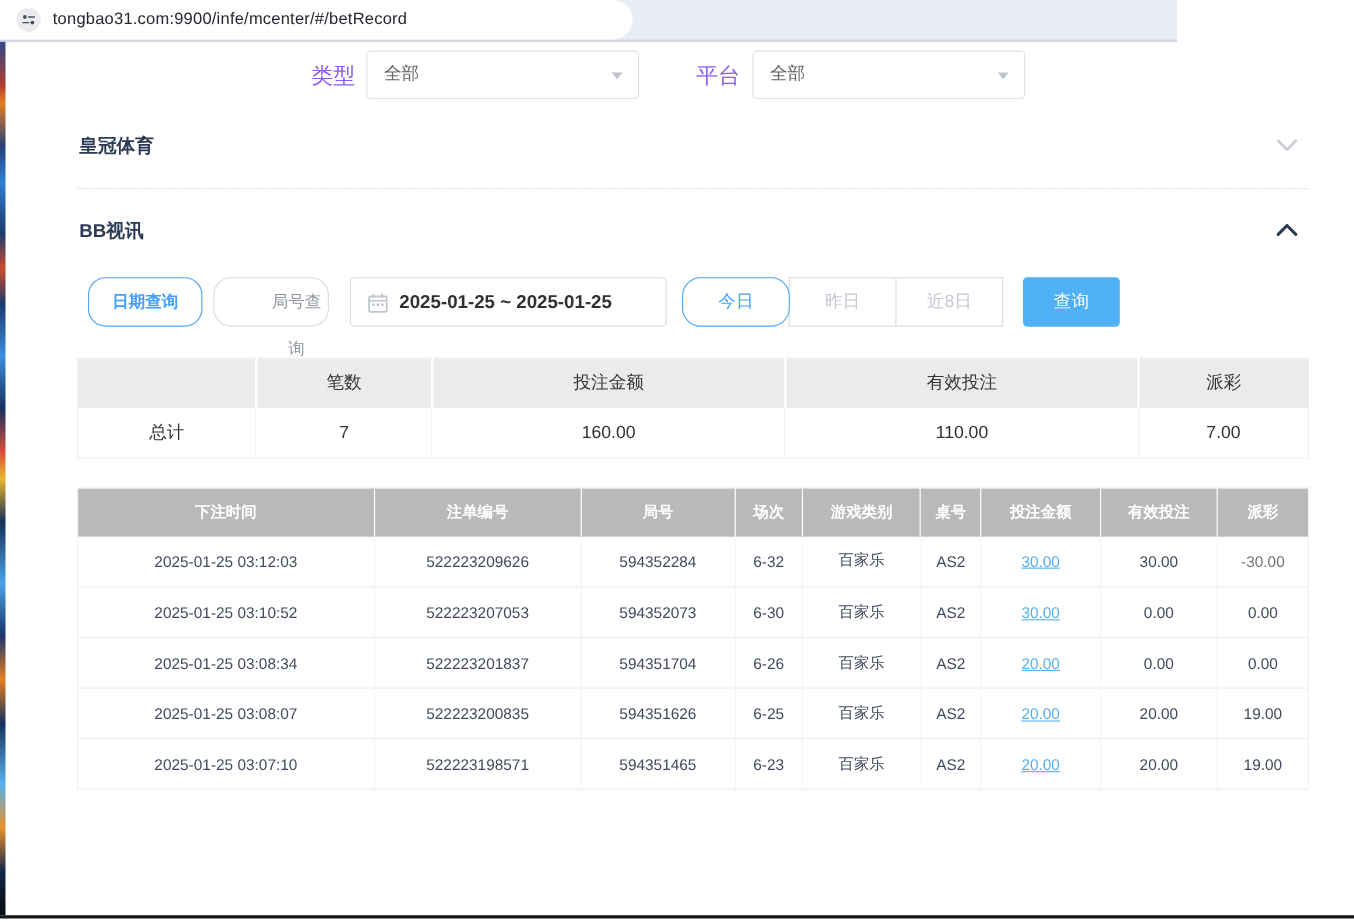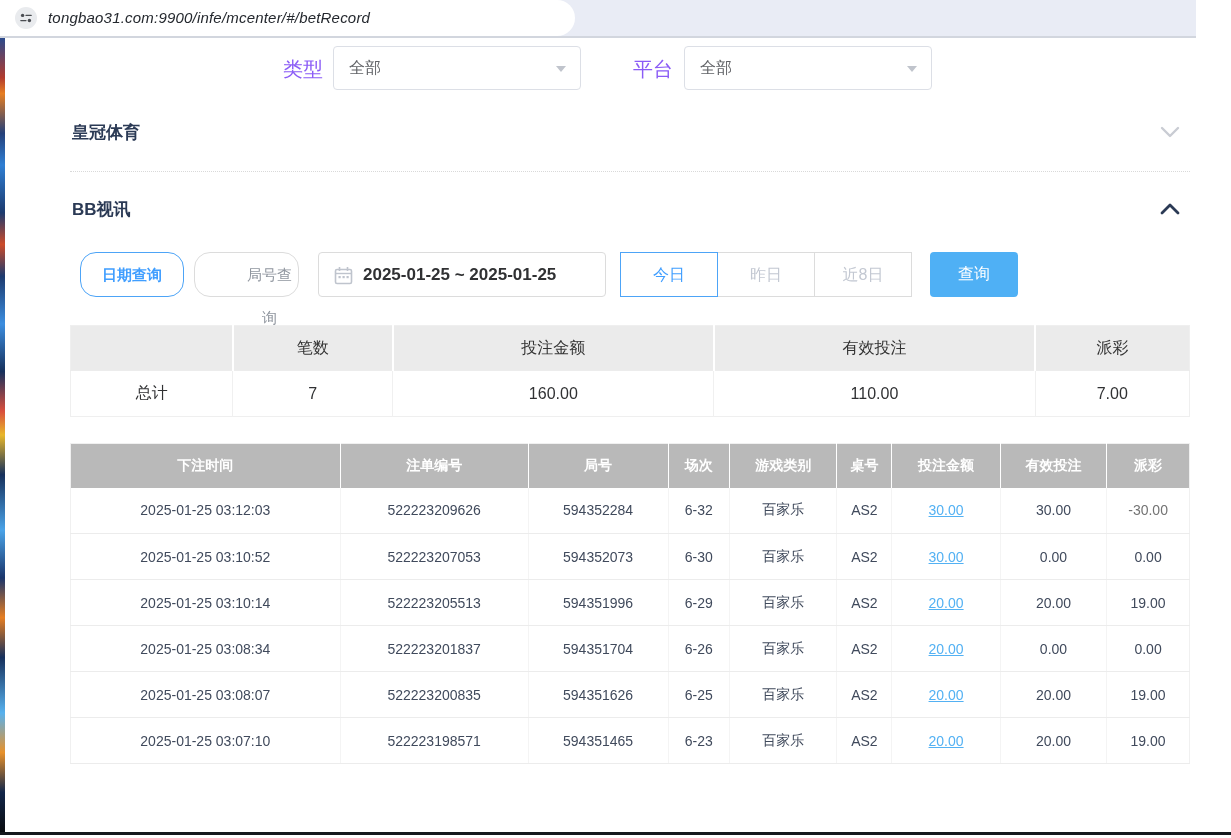--- a/index.html
+++ b/index.html
@@ -1,22 +1,22 @@
 <!DOCTYPE html>
 <html><head>
 <meta charset="utf-8">
 <style>
   * { margin:0; padding:0; box-sizing:border-box; }
   html,body { width:1231px; height:838px; background:#fff; overflow:hidden;
     font-family:"Liberation Sans","DejaVu Sans",sans-serif; }
   .abs { position:absolute; }
 
   
-  .topbar { left:0; top:0; width:1196px; height:38px; background:#e9ecf5;
-    border-bottom:2px solid #d2d6de;font-style:italic; }
+  .topbar { left:0; top:0; width:1070px; height:38px; background:#e9ecf5;
+    border-bottom:2px solid #d2d6de; }
   .addr-pill { left:0; top:0; width:575px; height:36px; background:#fff;
     border-radius:0 18px 18px 0; }
   .tune-circle { left:15px; top:7px; width:22px; height:22px; border-radius:50%;
     background:#e9ebee; display:flex; align-items:center; justify-content:center; }
   .url-text { left:48px; top:0; height:36px; line-height:36px; font-size:15px;
     color:#24282e; letter-spacing:.2px; white-space:nowrap; }
 
   
   .edge-strip { left:0; top:38px; width:5px; height:794px;
     background:linear-gradient(180deg,
@@ -143,21 +143,21 @@
       <line x1="2" y1="7.5" x2="17" y2="7.5" stroke="#bfc4cd" stroke-width="1.4"></line>
       <rect x="4.5" y="10" width="2.2" height="2.2" fill="#bfc4cd"></rect>
       <rect x="8.5" y="10" width="2.2" height="2.2" fill="#bfc4cd"></rect>
       <rect x="12.5" y="10" width="2.2" height="2.2" fill="#bfc4cd"></rect>
     </svg>
   </span>
   <span class="dtext">2025-01-25 ~ 2025-01-25</span>
 </div>
 
 <div class="abs seg-group">
-  <div class="seg active" style="left:0;">今日</div>
+  <div class="seg active" style="left:0;border-radius:17px;">今日</div>
   <div class="seg" style="left:97px;">昨日</div>
   <div class="seg" style="left:194px;">近8日</div>
 </div>
 
 <button class="abs btn-search">查询</button>
 
 <div class="abs sum-wrap">
   <table>
     <colgroup>
       <col style="width:14.5%">
@@ -230,31 +230,20 @@
           <td>522223207053</td>
           <td>594352073</td>
           <td>6-30</td>
           <td>百家乐</td>
           <td>AS2</td>
           <td class="link">30.00</td>
           <td>0.00</td>
           <td>0.00</td>
         </tr>
         <tr>
-          <td>2025-01-25 03:10:14</td>
-          <td>522223205513</td>
-          <td>594351996</td>
-          <td>6-29</td>
-          <td>百家乐</td>
-          <td>AS2</td>
-          <td class="link">20.00</td>
-          <td>20.00</td>
-          <td>19.00</td>
-        </tr>
-        <tr>
           <td>2025-01-25 03:08:34</td>
           <td>522223201837</td>
           <td>594351704</td>
           <td>6-26</td>
           <td>百家乐</td>
           <td>AS2</td>
           <td class="link">20.00</td>
           <td>0.00</td>
           <td>0.00</td>
         </tr>

